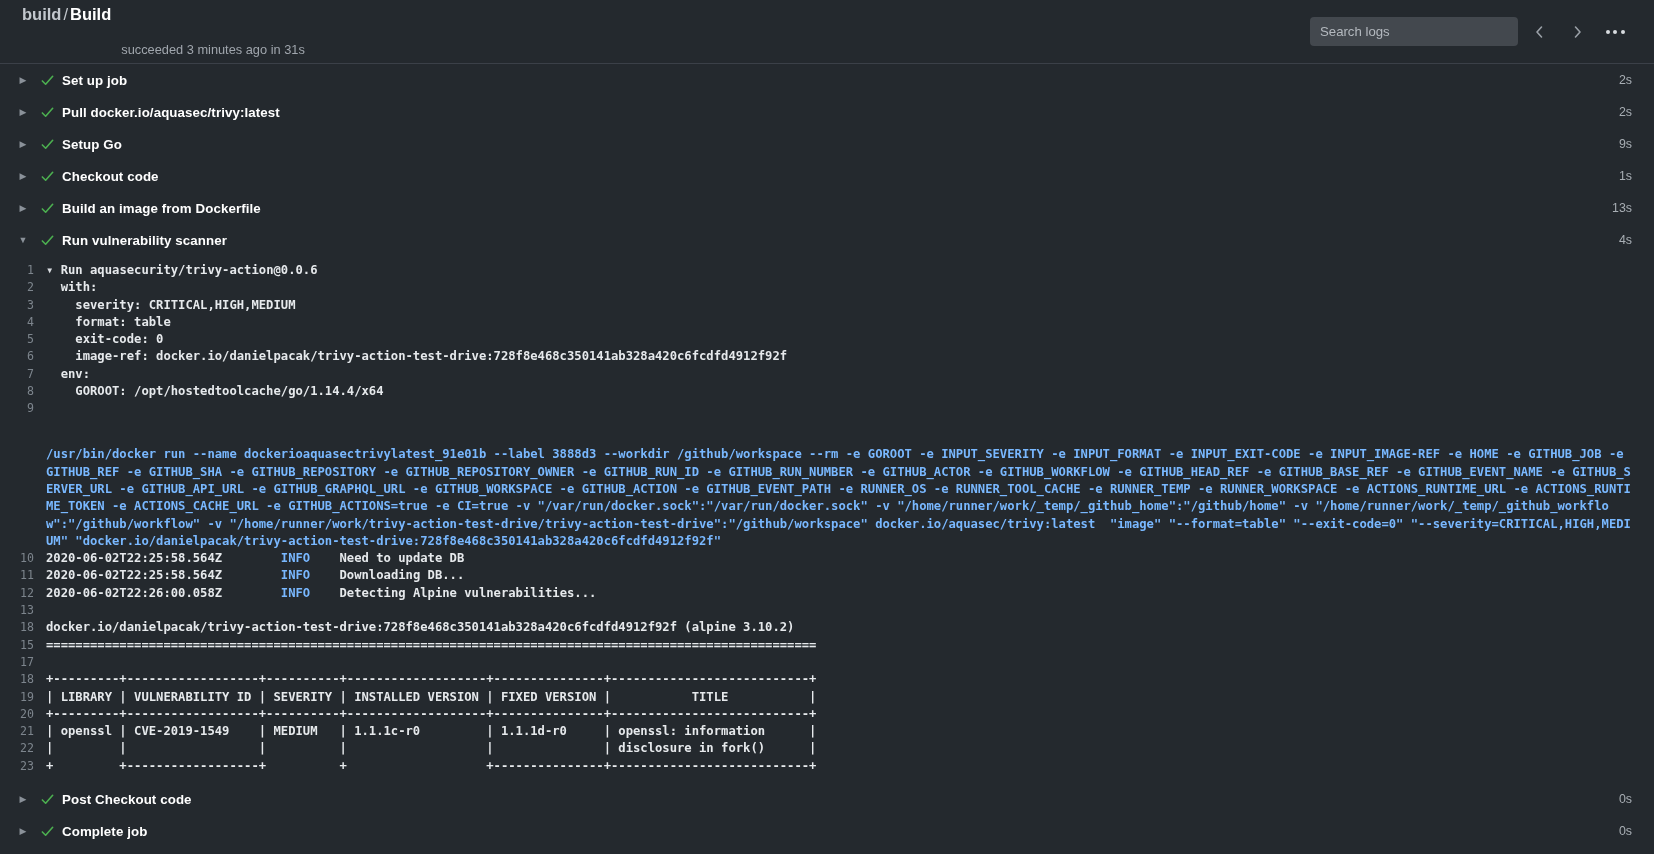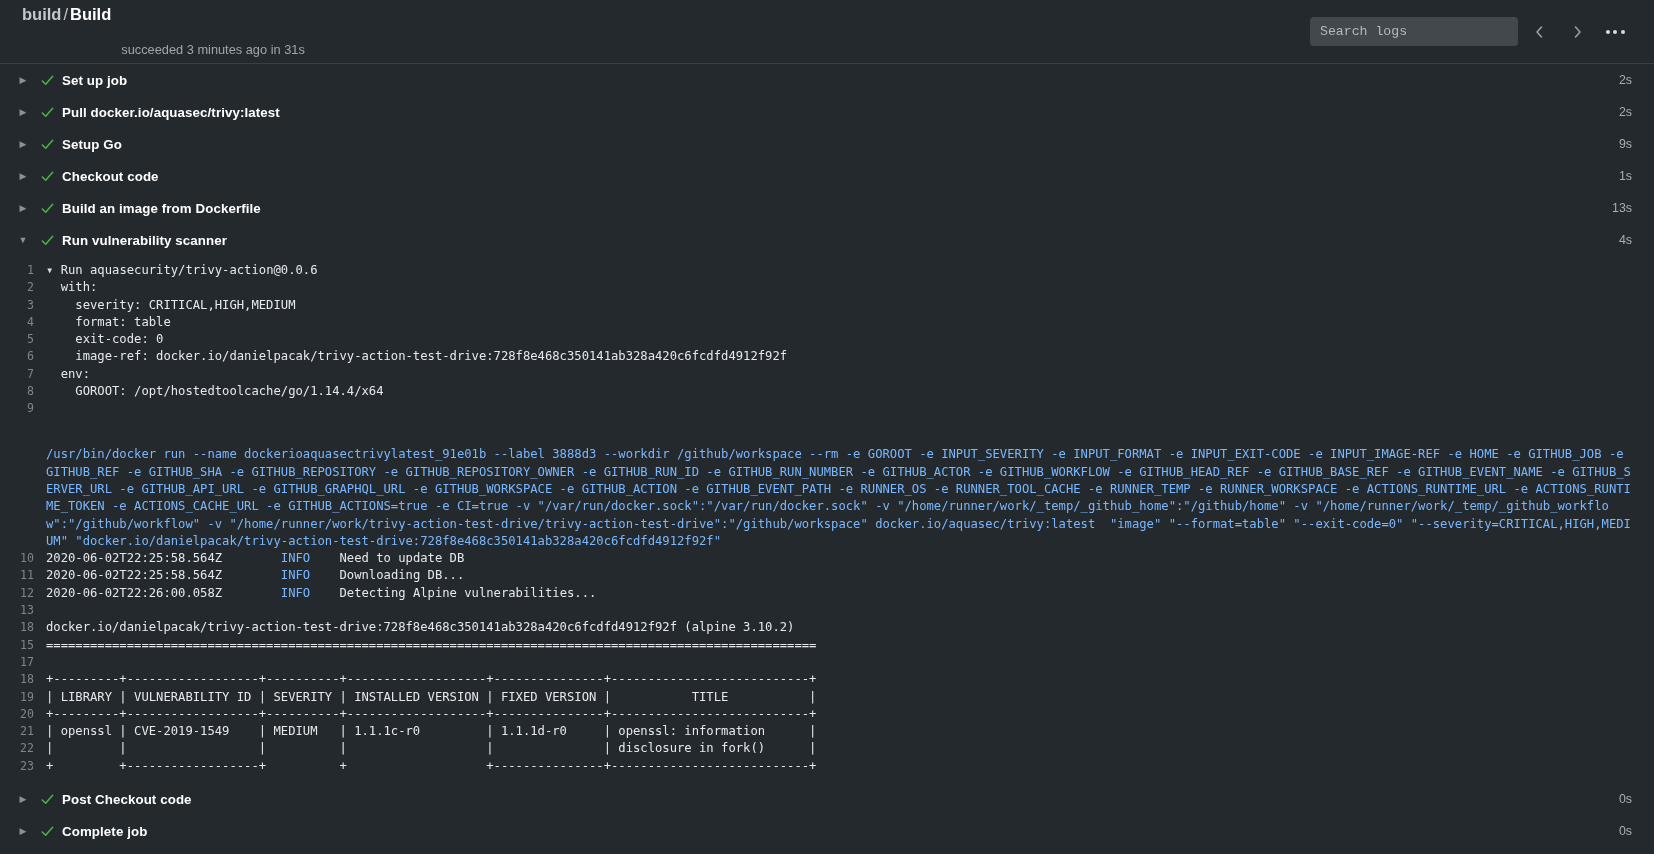--- a/index.html
+++ b/index.html
@@ -66,21 +66,21 @@
     align-items: center;
     gap: 4px;
   }
   .search-box {
     width: 208px;
     height: 29px;
     background: #43484e;
     border: none;
     border-radius: 4px;
     color: #e1e4e8;
-    font-family: Liberation Mono, monospace;
+    font-family: Liberation Sans, sans-serif;
     font-size: 13.2px;
     padding: 0 10px;
     box-sizing: border-box;
     outline: none;
   }
   .search-box::placeholder { color: #b4b9bf; }
   .icon-btn {
     width: 34px;
     height: 34px;
     display: flex;
@@ -174,20 +174,21 @@
     user-select: none;
     font-size: 11.6px;
     line-height: 17.3px;
   }
   .lc {
     flex: 1 1 auto;
     min-width: 0;
     white-space: pre-wrap;
     word-break: break-all;
     padding-right: 18px;
+    font-weight: bold;
   }
   .lc.nowrap { white-space: pre; }
   .blue { color: #79b8ff; margin-top: 46px; }
   .grp-tri {
     color: #d9dde1;
   }
 
   
   .bottom-steps { background: #24292e; }
 </style>

